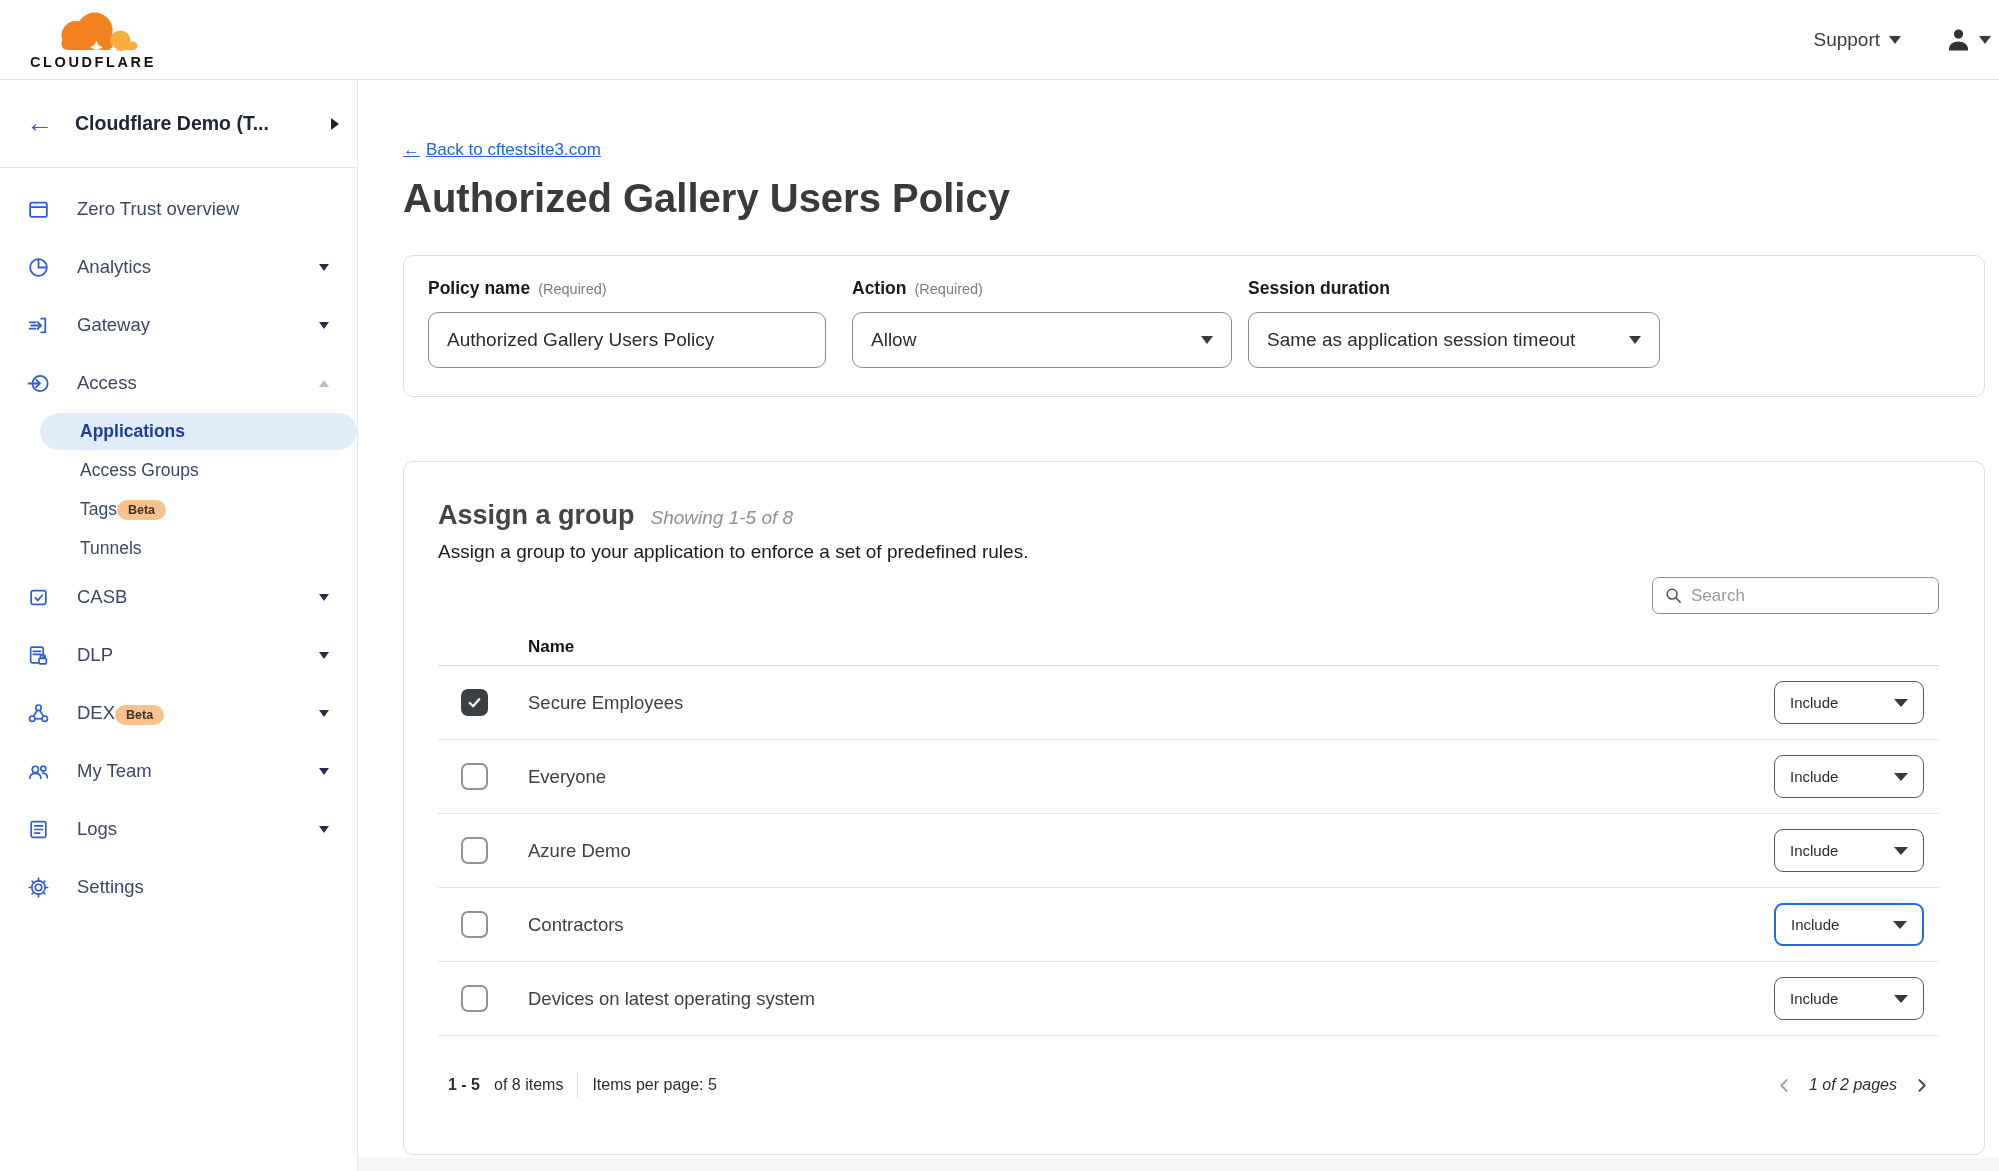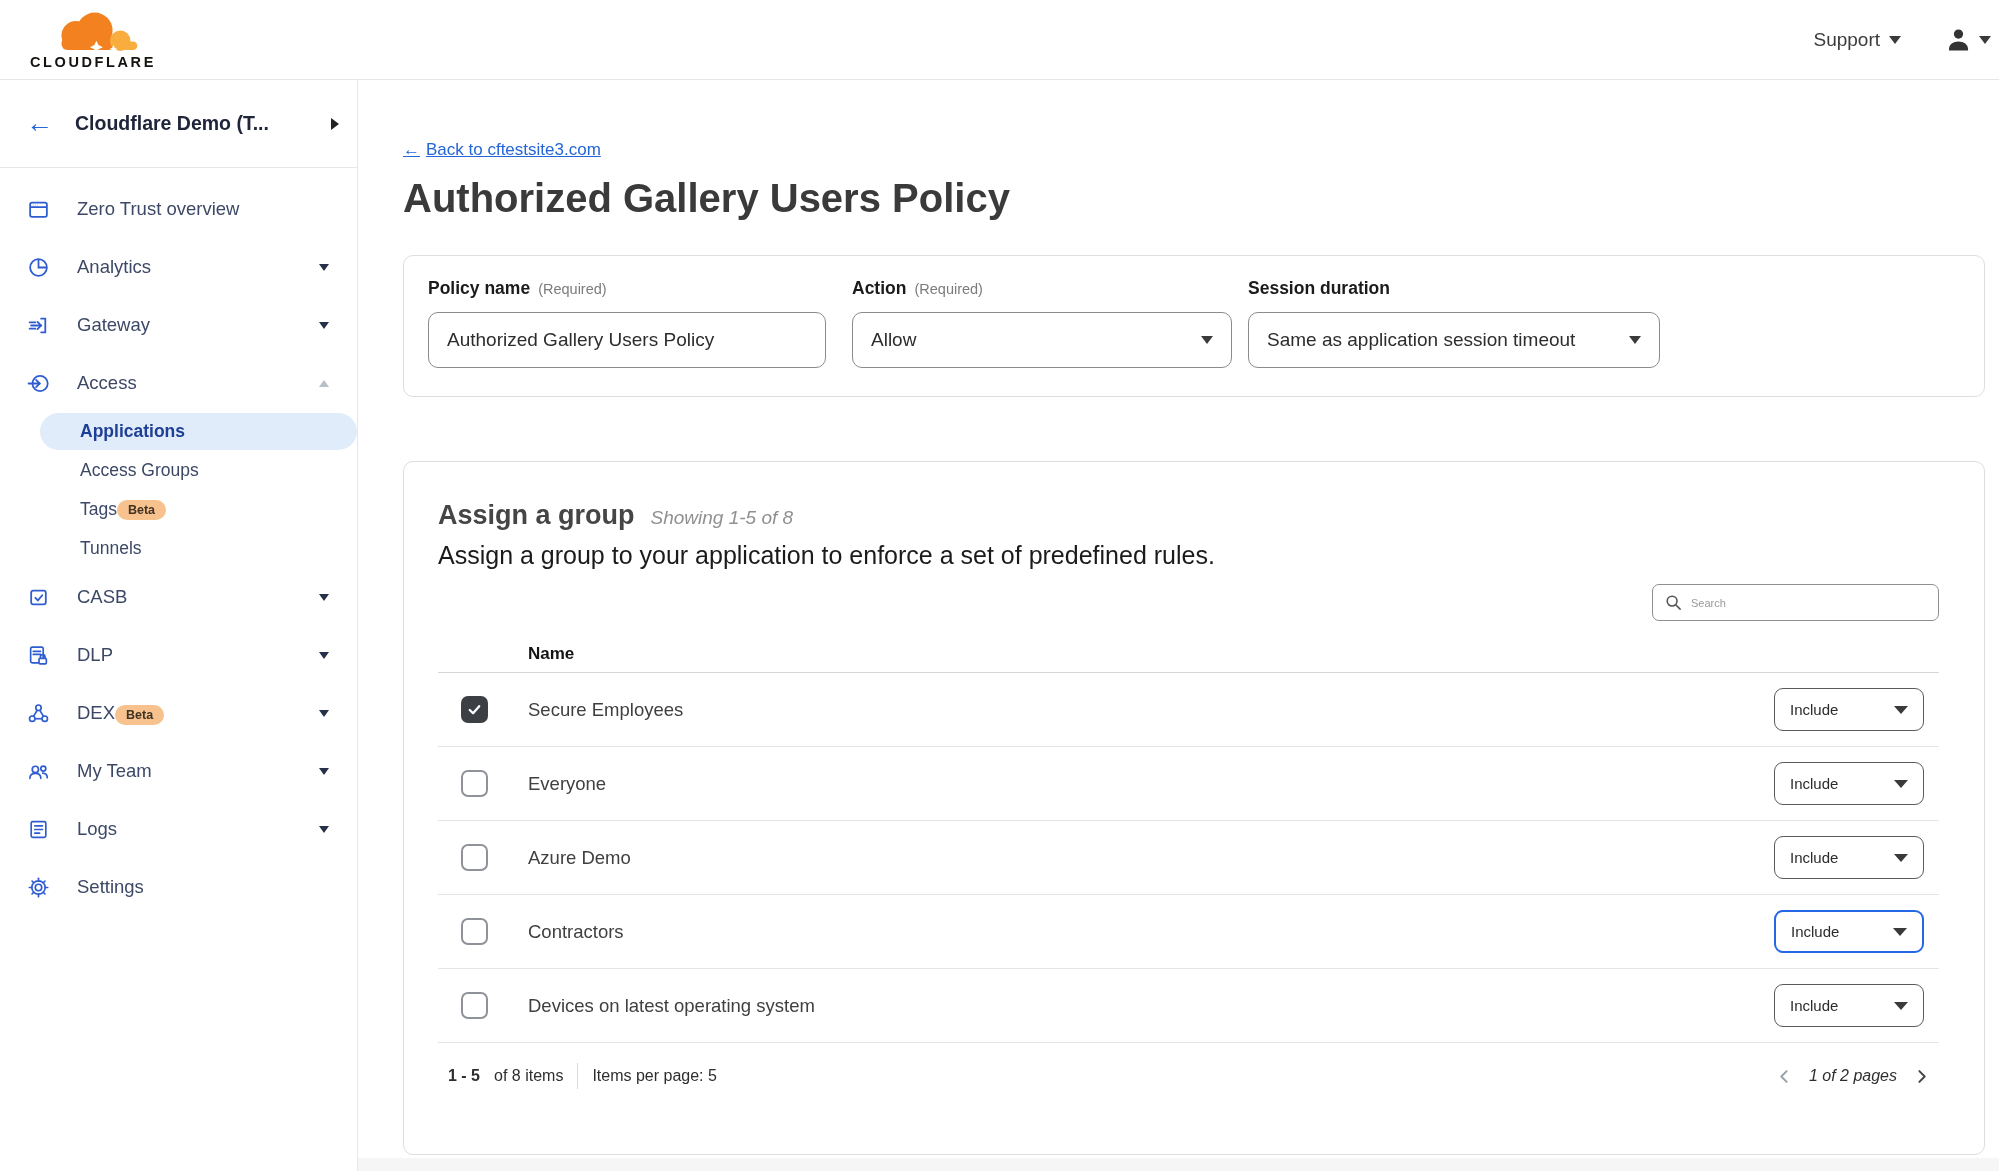--- a/index.html
+++ b/index.html
@@ -49,38 +49,38 @@
   .fhint { font-size:14.5px; color:#7c7c7c; }
   .field { margin-top:13px; height:56px; border:1px solid #8b8b8b; border-radius:10px; display:flex; align-items:center; padding:0 18px; font-size:19px; color:#2d2d2d; background:#fff; }
   input.field { width:100%; outline:none; font-family:inherit; }
   .selectbox { justify-content:space-between; cursor:pointer; }
   .selectbox .caret-down { border-top-color:#3a3a3a; }
 
   .card-assign { margin-top:64px; height:694px; padding:38px 45px 0 34px; }
   .assign-head { display:flex; align-items:baseline; gap:16px; }
   .assign-title { font-size:27px; font-weight:bold; color:#454545; }
   .assign-showing { font-size:19px; font-style:italic; color:#909090; }
-  .assign-desc { margin-top:10px; font-size:25px; color:#1b1b1b; }
+  .assign-desc { margin-top:10px; font-size:19px; color:#1b1b1b; }
   .search-row { display:flex; justify-content:flex-end; margin-top:14px; }
   .searchbox { width:287px; height:37px; border:1px solid #8f8f8f; border-radius:7px; display:flex; align-items:center; padding:0 12px; gap:9px; }
-  .searchbox input { border:none; outline:none; flex:1; font-size:11px; color:#be185d; font-family:inherit; }
+  .searchbox input { border:none; outline:none; flex:1; font-size:17px; color:#be185d; font-family:inherit; }
   .searchbox input::placeholder { color:#9a9a9a; }
 
   .tbl { margin-top:14px; }
   .tbl-head { height:38px; display:flex; align-items:center; padding-left:90px; border-bottom:1px solid #d7d7d7; }
   .th-name { font-size:17px; font-weight:bold; color:#141414; }
   .tbl-row { height:74px; display:flex; align-items:center; border-bottom:1px solid #e4e4e4; }
   .cbx { width:27px; height:27px; margin-left:23px; border:2px solid #8f9299; border-radius:7px; background:#fff; cursor:pointer; display:flex; align-items:center; justify-content:center; flex-shrink:0; }
   .cbx.checked { border:none; background:#3c3f44; }
   .row-name { margin-left:40px; font-size:18.5px; color:#404040; cursor:pointer; }
   .row-select { margin-left:auto; margin-right:15px; width:150px; height:43px; border:1.5px solid #5b5b5b; border-radius:9px; display:flex; align-items:center; justify-content:space-between; padding:0 15px; font-size:15px; color:#2b2b2b; cursor:pointer; background:#fff; }
   .row-select .caret-down { border-left-width:7px; border-right-width:7px; border-top-width:8px; border-top-color:#3a3a3a; }
   .row-select.focused { border:2px solid #2468e8; }
 
-  .tbl-footer { margin-top:20px; display:flex; align-items:center; padding-left:10px; }
+  .tbl-footer { margin-top:36px; display:flex; align-items:center; padding-left:10px; }
   .ft-left { display:flex; align-items:center; gap:14px; font-size:16px; color:#2e2e2e; }
   .ft-range { font-weight:bold; }
   .ft-div { width:1px; height:26px; background:#d9d9d9; }
   .ft-right { margin-left:auto; margin-right:10px; display:flex; align-items:center; gap:17px; font-size:16px; color:#2e2e2e;font-style:italic; }
   .pg-btn { display:flex; align-items:center; cursor:pointer; }
   .bottom-strip { position:absolute; left:0; right:0; bottom:0; height:13px; background:#f6f6f7; }
 </style>
 </head>
 <body>
 

